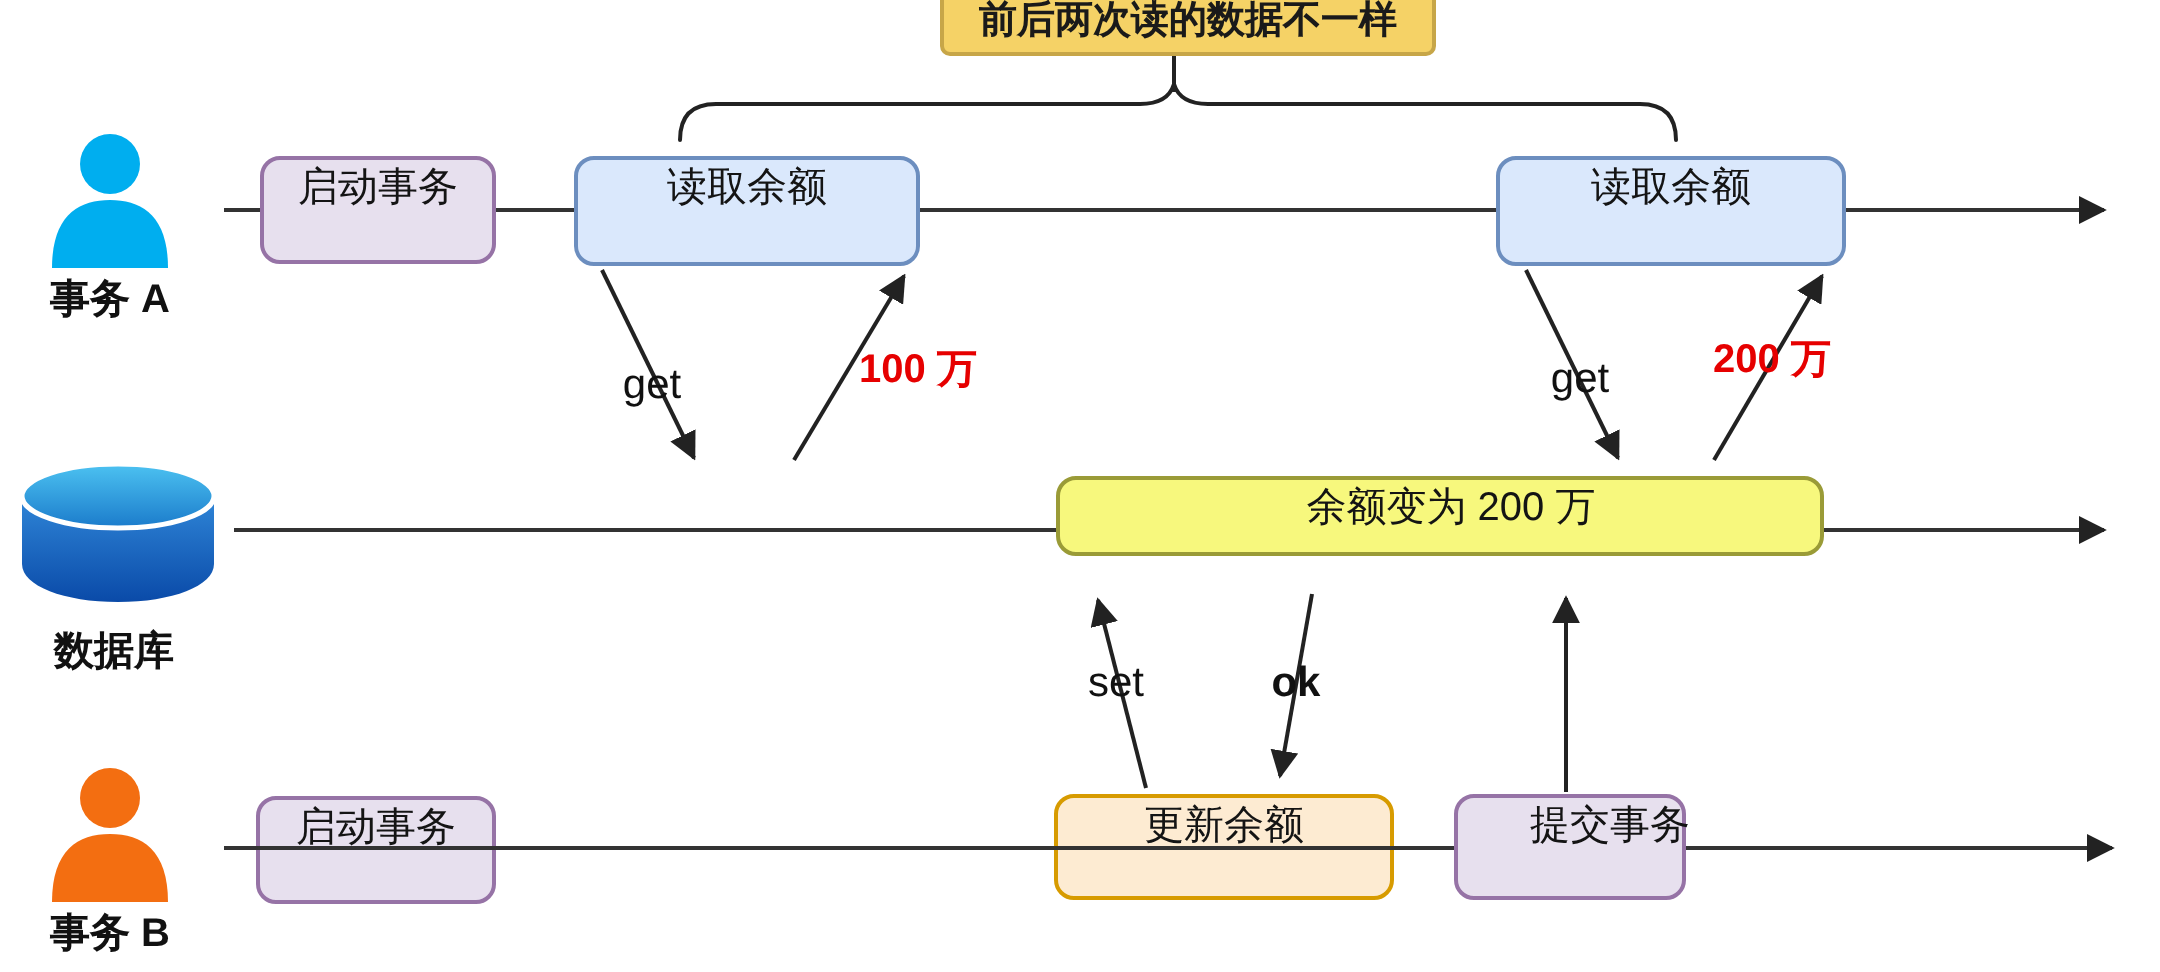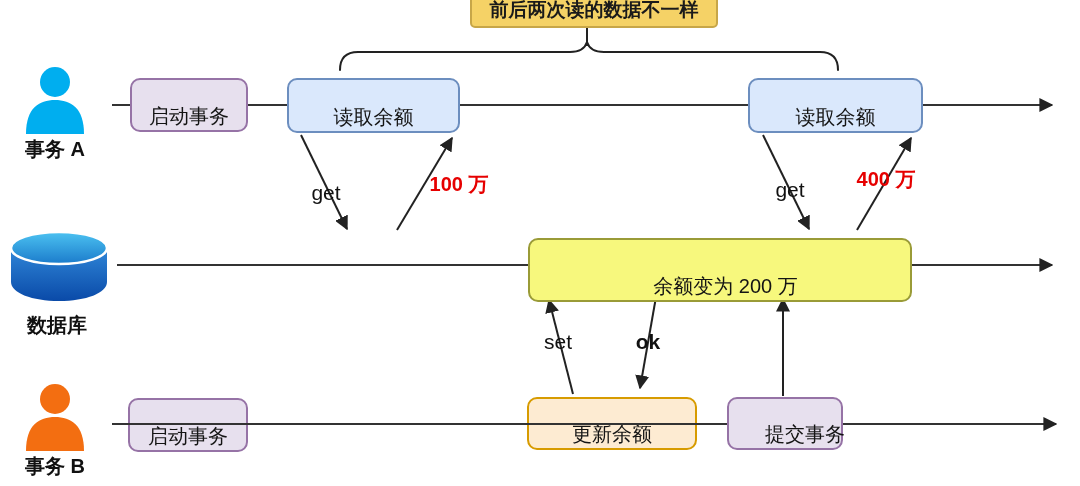--- a/index.html
+++ b/index.html
@@ -5,21 +5,21 @@
   html,body { margin:0; padding:0; background:#fff; }
   #stage {
     position:relative; width:1080px; height:486px; overflow:hidden;
     font-family:"Liberation Sans", sans-serif; background:#fff; color:#111;border-radius:29px;
   }
   svg.layer { position:absolute; left:0; top:0; width:1080px; height:486px; }
   #layer-lines { z-index:1; }
   #layer-lineb { z-index:3; }
 
   .box {
-    position:absolute; display:flex; align-items:flex-end; justify-content:center;
+    position:absolute; display:flex; align-items:flex-start; justify-content:center;
     border-radius:10px; border:2px solid; font-size:20px; font-weight:500;
     color:#141414; z-index:2; box-sizing:border-box; white-space:nowrap;
   }
   .box.purple { background:#E7E0EE; border-color:#9673A6; }
   .box.blue   { background:#DAE8FC; border-color:#6C8EBF; }
   .box.green  { background:#CBE6A0; border-color:#5B7A2F; }
   .box.yellow { background:#F7F87D; border-color:#9A9B37; }
   .box.orange { background:#FDEBD2; border-color:#D79B00; }
   .box.topmost { z-index:4; }
 
@@ -117,34 +117,34 @@
   <div class="box purple" style="left:130px; top:78px; width:118px; height:54px;">
     <span>启动事务</span>
   </div>
   <div class="box blue" style="left:287px; top:78px; width:173px; height:55px;">
     <span>读取余额</span>
   </div>
   <div class="box blue" style="left:748px; top:78px; width:175px; height:55px;">
     <span>读取余额</span>
   </div>
 
-  <div class="box yellow" style="left:528px; top:238px; width:384px; height:64px;padding-left:11px;">
+  <div class="box yellow" style="left:528px; top:238px; width:384px; height:40px;padding-left:11px;">
     <span>余额变为 200 万</span>
   </div>
 
   <div class="box purple" style="left:128px; top:398px; width:120px; height:54px;">
     <span>启动事务</span>
   </div>
   <div class="box orange" style="left:527px; top:397px; width:170px; height:53px;">
     <span>更新余额</span>
   </div>
   <div class="box purple topmost" style="left:727px; top:397px; width:116px; height:53px;padding-left:40px;">
     <span>提交事务</span>
   </div>
 
   <div class="arrow-label" style="left:300px; top:181px; width:52px;">get</div>
   <div class="arrow-label red" style="left:390px; top:171px; width:72px;margin-left:33px;">100 万</div>
   <div class="arrow-label" style="left:764px; top:178px; width:52px;">get</div>
-  <div class="arrow-label red" style="left:850px; top:166px; width:72px;">400 万</div>
+  <div class="arrow-label red" style="left:850px; top:166px; width:72px;">200 万</div>
   <div class="arrow-label" style="left:532px; top:330px; width:52px;">set</div>
   <div class="arrow-label bold" style="left:624px; top:330px; width:48px;">ok</div>
 
 </div>
 
 </body></html>

